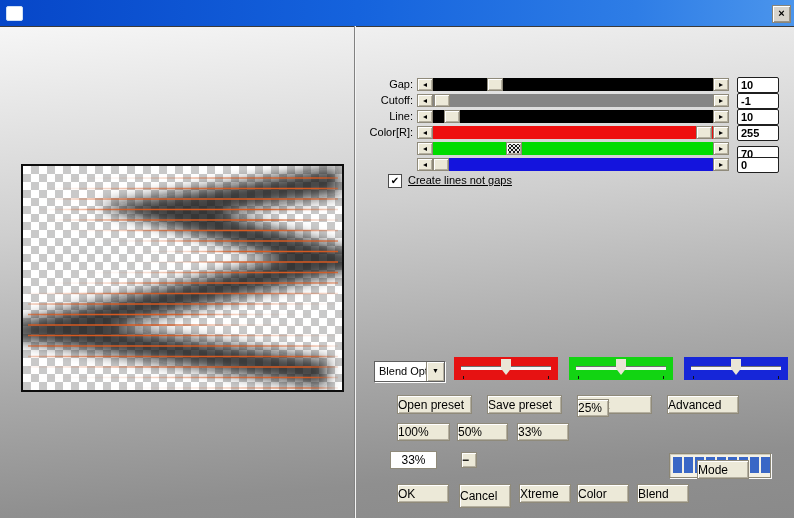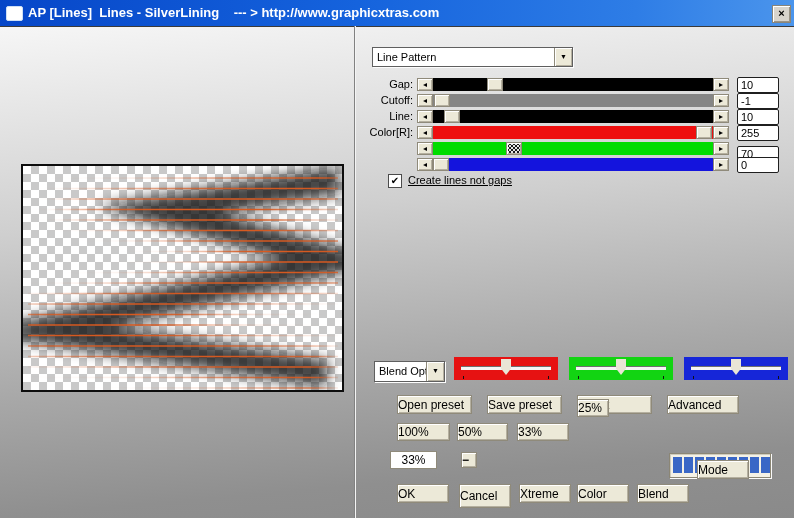--- a/index.html
+++ b/index.html
@@ -60,21 +60,21 @@
     position:absolute;top:0;width:16px;height:13px;background:#ece9d8;
     border:1px solid #8f8a7a;box-sizing:border-box;
     box-shadow:inset 1px 1px 0 #ffffff, inset -1px -1px 0 #b5b0a0;cursor:pointer;
   }
   .slider-thumb.checker{
     background:conic-gradient(#1a1a1a 25%,#e8e8e8 0 50%,#1a1a1a 0 75%,#e8e8e8 0) 0 0/4px 4px #e8e8e8;
   }
   .value-box{
     position:absolute;left:737px;width:37px;height:14px;background:#fff;
     border:1px solid #1f1f1f;border-radius:2px;font-size:11px;line-height:14px;
-    padding-left:3px;color:#000;cursor:text;
+    padding-left:3px;color:#000;cursor:text;font-weight:bold;
   }
   .combo{
     position:absolute;background:#fff;border:1px solid #5f5f5f;
     box-shadow:1px 1px 0 #fdfdfd;box-sizing:border-box;cursor:pointer;
   }
   .combo .combo-text{
     position:absolute;left:4px;top:0;right:18px;font-size:11px;line-height:18px;color:#000;
     white-space:nowrap;overflow:hidden;
   }
   .combo .combo-arrow{
@@ -122,21 +122,20 @@
     border:1px solid #8f8a7a;font-size:12px;line-height:16px;text-align:center;color:#000;
   }
 </style>
 </head>
 <body>
 
 <div id="window">
 
   <div id="titlebar">
     <div class="app-icon"></div>
-    <div class="title-text">AP [Lines]  Lines - SilverLining    --- &gt; http://www.graphicxtras.com</div>
     <div class="close-btn">×</div>
   </div>
 
   <div id="divider-dark"></div>
   <div id="divider-light"></div>
 
   <div id="preview">
     <svg id="preview-svg" width="319" height="224" viewBox="0 0 319 224">
       <defs>
         <filter id="blur-shape" x="-30%" y="-30%" width="160%" height="160%">
@@ -169,24 +168,20 @@
           <line x1="5" x2="315" y1="169.5" y2="169.5" stroke="#d85a20" stroke-width="1.3"></line>
           <line x1="5" x2="315" y1="180" y2="180" stroke="#d85a20" stroke-width="1.3"></line>
           <line x1="5" x2="315" y1="190.5" y2="190.5" stroke="#d85a20" stroke-width="1.3"></line>
           <line x1="5" x2="315" y1="201" y2="201" stroke="#d85a20" stroke-width="1.3"></line>
           <line x1="5" x2="315" y1="211.5" y2="211.5" stroke="#d85a20" stroke-width="1.3"></line>
           <line x1="5" x2="315" y1="222" y2="222" stroke="#d85a20" stroke-width="1.3"></line>
         </g>
     </svg>
   </div>
 
-  <div class="combo" style="left:372px;top:47px;width:201px;height:20px;">
-    <div class="combo-text">Line Pattern</div>
-    <div class="combo-arrow">▼</div>
-  </div>
 
   <div id="slider-rows">
 
     <div class="slider-label" style="top:78px">Gap:</div>
     <div class="arrow-btn" style="left:417px;top:78px">◂</div>
     <div class="slider-track" style="top: 78px; background: rgb(0, 0, 0);">
         <div class="slider-thumb" style="left: 54px;"></div>
       </div>
     <div class="arrow-btn" style="left:713px;top:78px">▸</div>
     <div class="value-box" style="top:77px">10</div>

